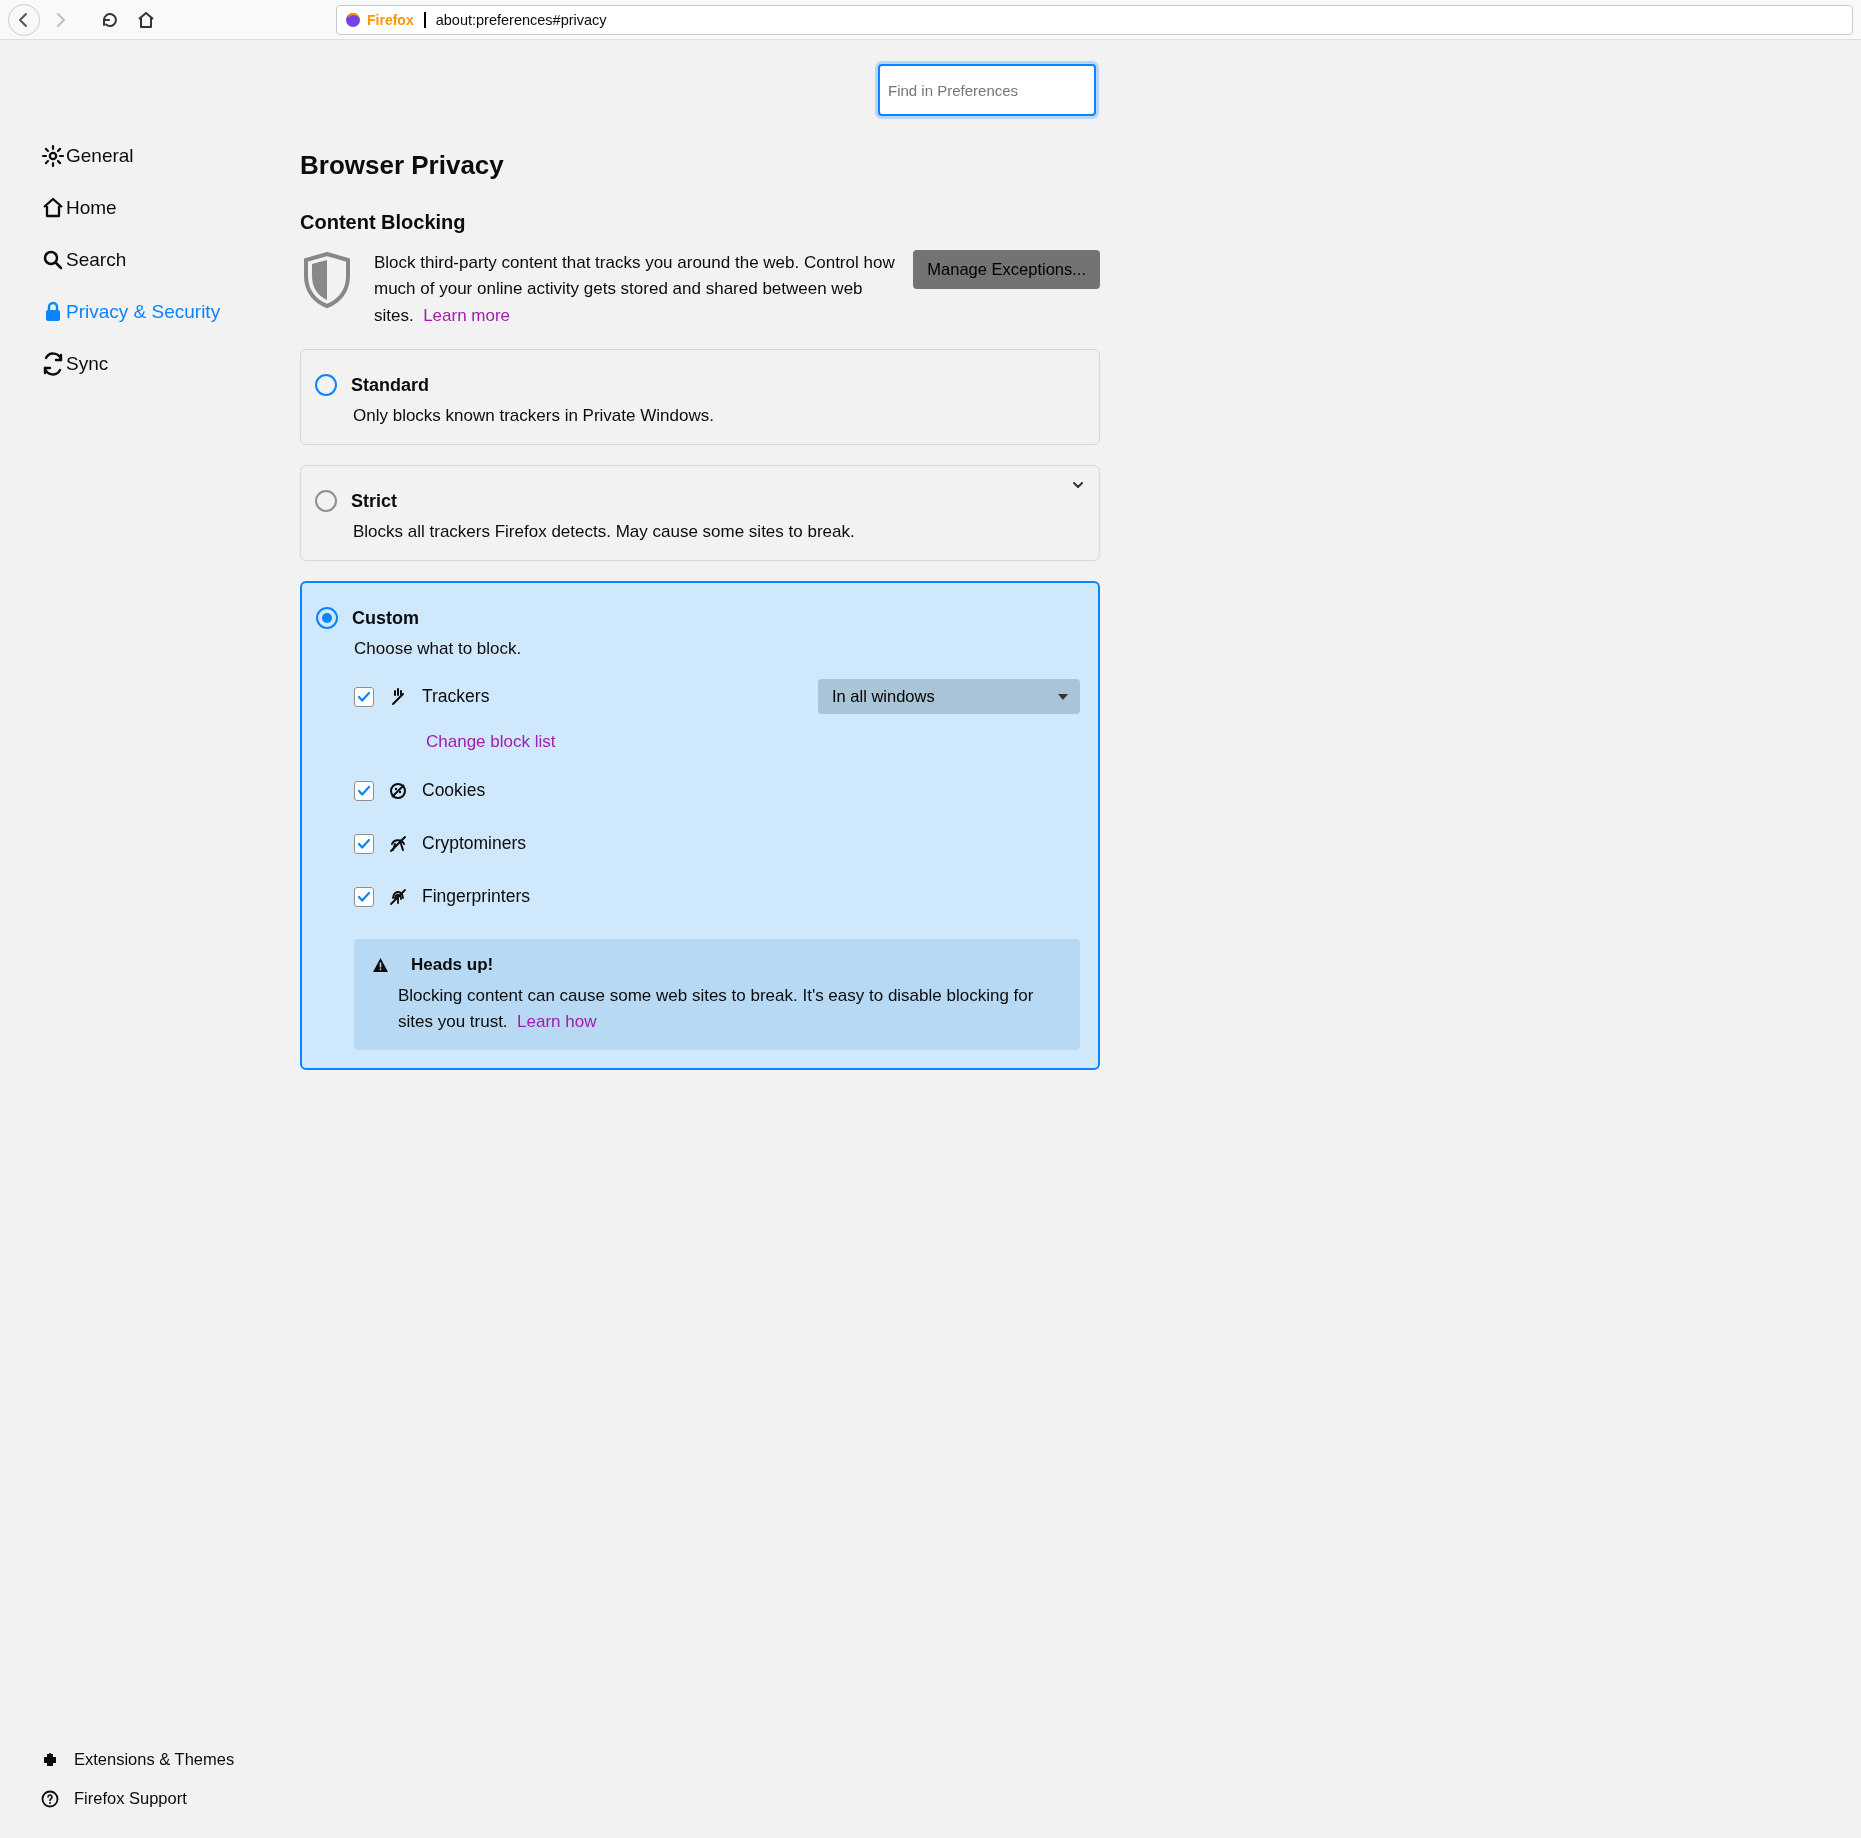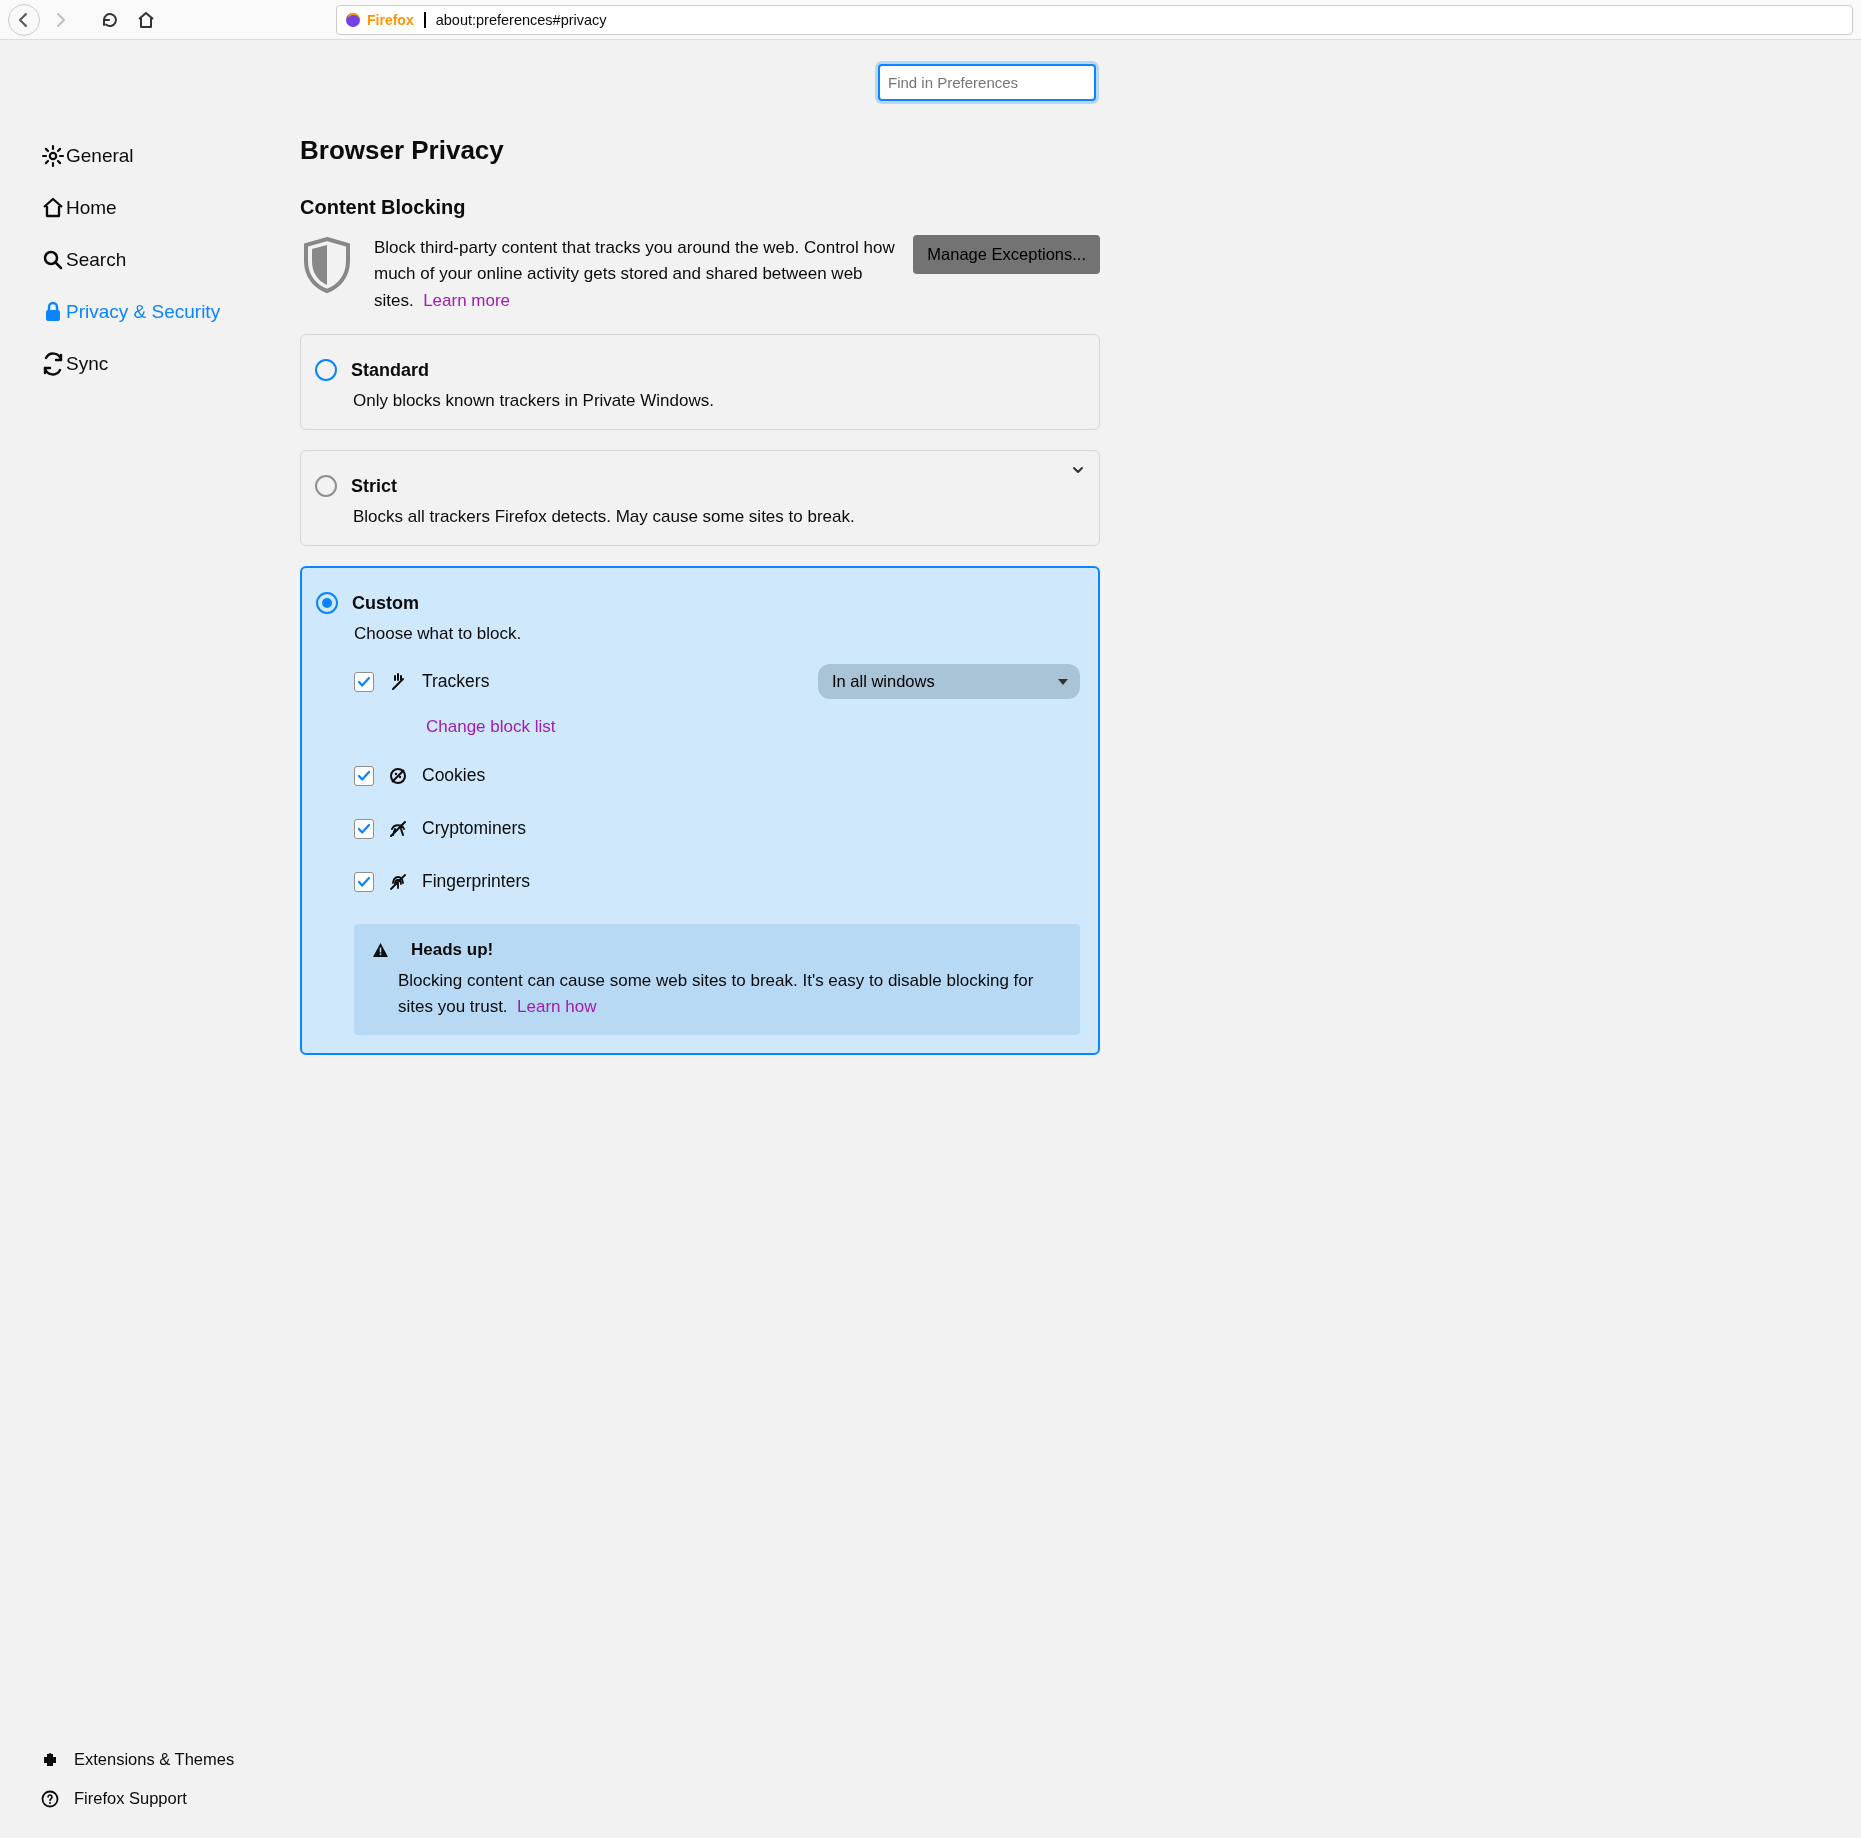--- a/index.html
+++ b/index.html
@@ -18,21 +18,21 @@
 .sidebar { width: 300px; padding: 90px 0 20px 40px; display: flex; flex-direction: column; }
 .sidebar-main { flex: 1; }
 .side-item { display: flex; align-items: center; gap: 0; padding: 14px 0; font-size: 19px; color: #0c0c0d; cursor: pointer; }
 .side-item.active { color: #0a84ff; font-weight: 500; }
 .side-item .icon { width: 26px; display:flex; align-items:center; justify-content:center; }
 .side-bottom .side-item { font-size: 16.5px; padding: 10px 0; gap: 14px; }
 .side-bottom .side-item .icon { width: 20px; }
 
 .content { flex: 1; padding: 24px 0 40px 0; max-width: 800px; }
 .search-row { display: flex; justify-content: flex-end; margin-bottom: 34px; padding-right: 4px; }
-.search-box { width: 218px; height: 37px; border: 2px solid #0a84ff; border-radius: 4px; display: flex; align-items: center; padding: 0 8px; background: #fff; box-shadow: 0 0 0 3px rgba(10,132,255,0.25); }
+.search-box { width: 218px; height: 52px; border: 2px solid #0a84ff; border-radius: 4px; display: flex; align-items: center; padding: 0 8px; background: #fff; box-shadow: 0 0 0 3px rgba(10,132,255,0.25); }
 .search-box input { border: none; outline: none; flex: 1; font-size: 15px; background: transparent; }
 
 h1.page-title { font-size: 26px; font-weight: 600; margin-bottom: 30px; }
 h2.section-title { font-size: 20px; font-weight: 700; margin-bottom: 16px; }
 
 .cb-intro { display: flex; gap: 18px; align-items: flex-start; margin-bottom: 18px; }
 .cb-shield { flex: 0 0 56px; }
 .cb-text { flex: 1; font-size: 17px; line-height: 1.55; color: #0c0c0d; }
 .cb-text a, a.link { color: #a21caf; text-decoration: none; cursor: pointer; }
 .cb-btn { background: #737373; border: none; border-radius: 4px; padding: 10px 14px; font-size: 16.5px; cursor: pointer; white-space: nowrap; }
@@ -48,21 +48,21 @@
 .radio .dot { width: 10px; height: 10px; border-radius: 50%; background: #0a84ff; }
 
 .option-card.selected { background: #cfe8fc; border: 2px solid #0a84ff; }
 
 .custom-list { margin-top: 20px; margin-left: 38px; }
 .custom-row { display: flex; align-items: center; gap: 14px; margin-bottom: 32px; }
 .checkbox { width: 20px; height: 20px; border: 1.5px solid #8f8f8f; border-radius: 3px; background: #fff; display: inline-flex; align-items: center; justify-content: center; flex: 0 0 20px; }
 .checkbox svg { display: block; }
 .row-icon { width: 20px; display:flex; align-items:center; justify-content:center; }
 .row-label { font-size: 17.5px; }
-.dropdown { margin-left: auto; background: #a9c4d7; border: none; border-radius: 12px; padding: 8px 36px 8px 14px; font-size: 16.5px; position: relative; min-width: 262px; text-align: left; cursor: pointer; }
+.dropdown { margin-left: auto; background: #a9c4d7; border: none; border-radius: 4px; padding: 8px 36px 8px 14px; font-size: 16.5px; position: relative; min-width: 262px; text-align: left; cursor: pointer; }
 .dropdown.wide { min-width: 500px; }
 .dropdown::after { content: ""; position: absolute; right: 12px; top: 50%; width: 0; height: 0; border-left: 5px solid transparent; border-right: 5px solid transparent; border-top: 6px solid #333; transform: translateY(-50%); }
 .change-link { margin-left: 72px; margin-top: -14px; margin-bottom: 28px; font-size: 17px; }
 
 .heads-up { background: #b7d9f4; border-radius: 4px; padding: 16px 18px; margin-top: 6px; }
 .heads-up .hu-title { font-size: 17px; font-weight: 700; display: flex; align-items: center; gap: 22px; margin-bottom: 8px; }
 .heads-up .hu-body { font-size: 17px; line-height: 1.5; margin-left: 26px; }
 
 svg { display: block; }
 </style>

